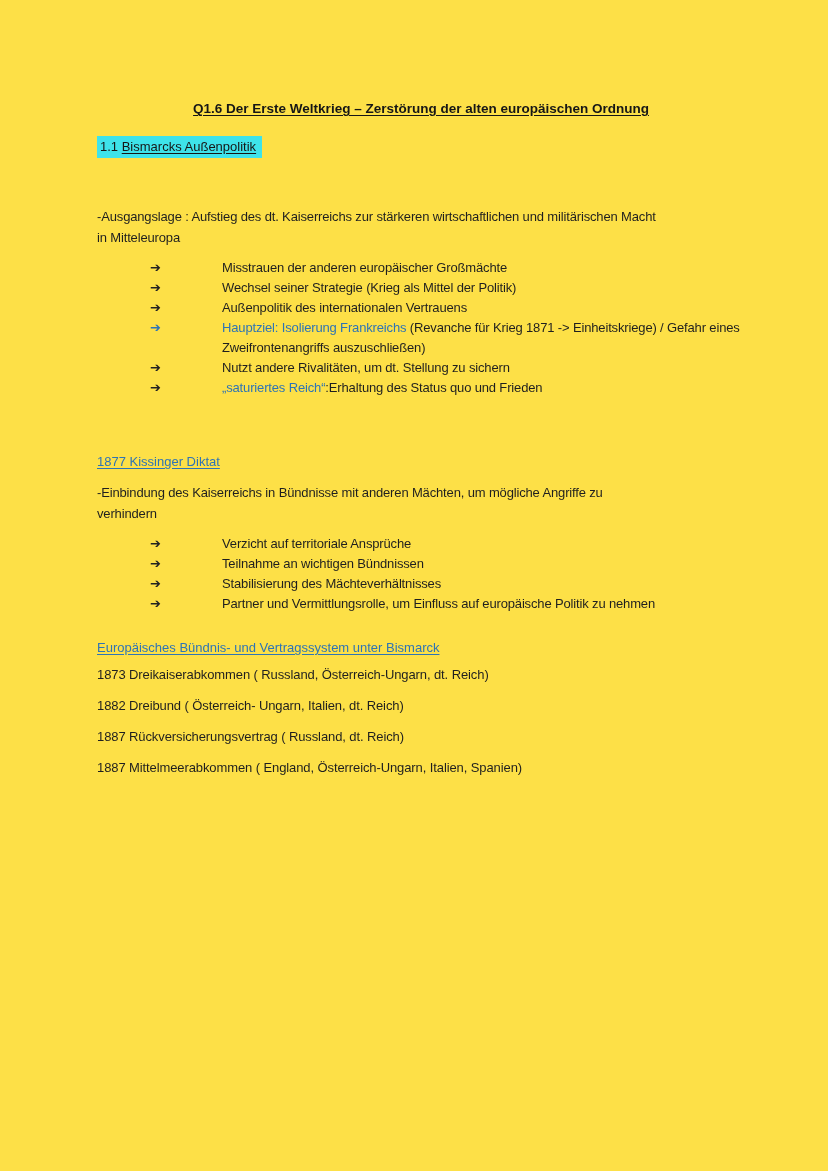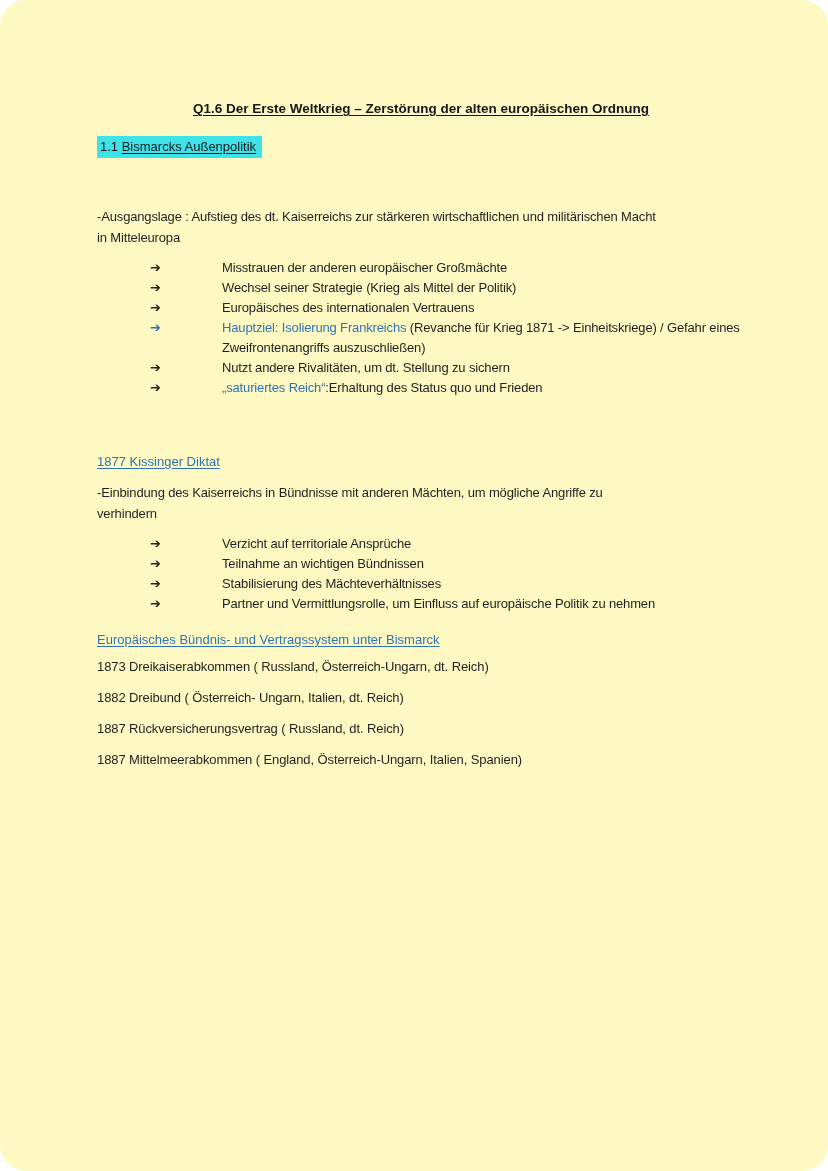--- a/index.html
+++ b/index.html
@@ -3,21 +3,21 @@
 <meta charset="utf-8">
 <style>
   * { margin:0; padding:0; box-sizing:border-box; }
   html, body { background:#ffffff; }
   body {
     width:828px; height:1171px; position:relative; overflow:hidden;
     font-family:"Liberation Sans","DejaVu Sans",sans-serif;
     color:var(--text-black,#1f1f1f);
     font-size:13px;
   }
-  .page { position:absolute; inset:0; background:#fef9c3;border-radius:26px; }
+  .page { position:absolute; inset:0; background:#fde047; }
   .content { padding:99px 83px 0 97px; }
 
   .u { text-decoration:underline; text-underline-offset:2px; }
   .blue { color:var(--accent-blue,#2e74b5); }
 
   .title-wrap { text-align:center; line-height:19px; }
   .title { font-weight:700; font-size:13.5px; color:#161616; }
 
   .h1 { margin:44px 0 0 25px; line-height:19px; font-weight:700; color:#161616; }
   .h1 .num { display:inline-block; width:26px; text-decoration:none; }
@@ -34,21 +34,21 @@
   ul.arrows { list-style:none; margin-top:10px; padding-left:53px; }
   ul.arrows li { display:flex; line-height:20px; }
   .arrow { flex:0 0 30px; font-weight:700; font-size:13px; color:#222; }
   .arrow.blue { color:var(--accent-blue,#2e74b5); }
   .btext { flex:1 1 auto; letter-spacing:-0.15px;margin-left:42px; }
 
   .blue-h {
     margin-top:54px; line-height:19px; font-weight:400;
     color:var(--accent-blue,#2e74b5);
   }
-  .blue-h.h3 { margin-top:16px; }
+  .blue-h.h3 { margin-top:24px; }
 
   .treaty-list { margin-top:9px; }
   .treaty { line-height:17px; margin-bottom:14px; letter-spacing:-0.1px; }
 </style>
 </head>
 <body>
 
 <div class="page">
   <div class="content">
 
@@ -71,21 +71,21 @@
         <li>
           <span class="arrow">➔</span>
           <span class="btext"><span>Misstrauen der anderen europäischer Großmächte</span></span>
         </li>
         <li>
           <span class="arrow">➔</span>
           <span class="btext"><span>Wechsel seiner Strategie (Krieg als Mittel der Politik)</span></span>
         </li>
         <li>
           <span class="arrow">➔</span>
-          <span class="btext"><span>Europäisches des internationalen Vertrauens</span></span>
+          <span class="btext"><span>Außenpolitik des internationalen Vertrauens</span></span>
         </li>
         <li>
           <span class="arrow blue">➔</span>
           <span class="btext"><span class="blue">Hauptziel: Isolierung Frankreichs</span><span> (Revanche für Krieg 1871 -&gt; Einheitskriege) / Gefahr eines Zweifrontenangriffs auszuschließen)</span></span>
         </li>
         <li>
           <span class="arrow">➔</span>
           <span class="btext"><span>Nutzt andere Rivalitäten, um dt. Stellung zu sichern</span></span>
         </li>
         <li>

